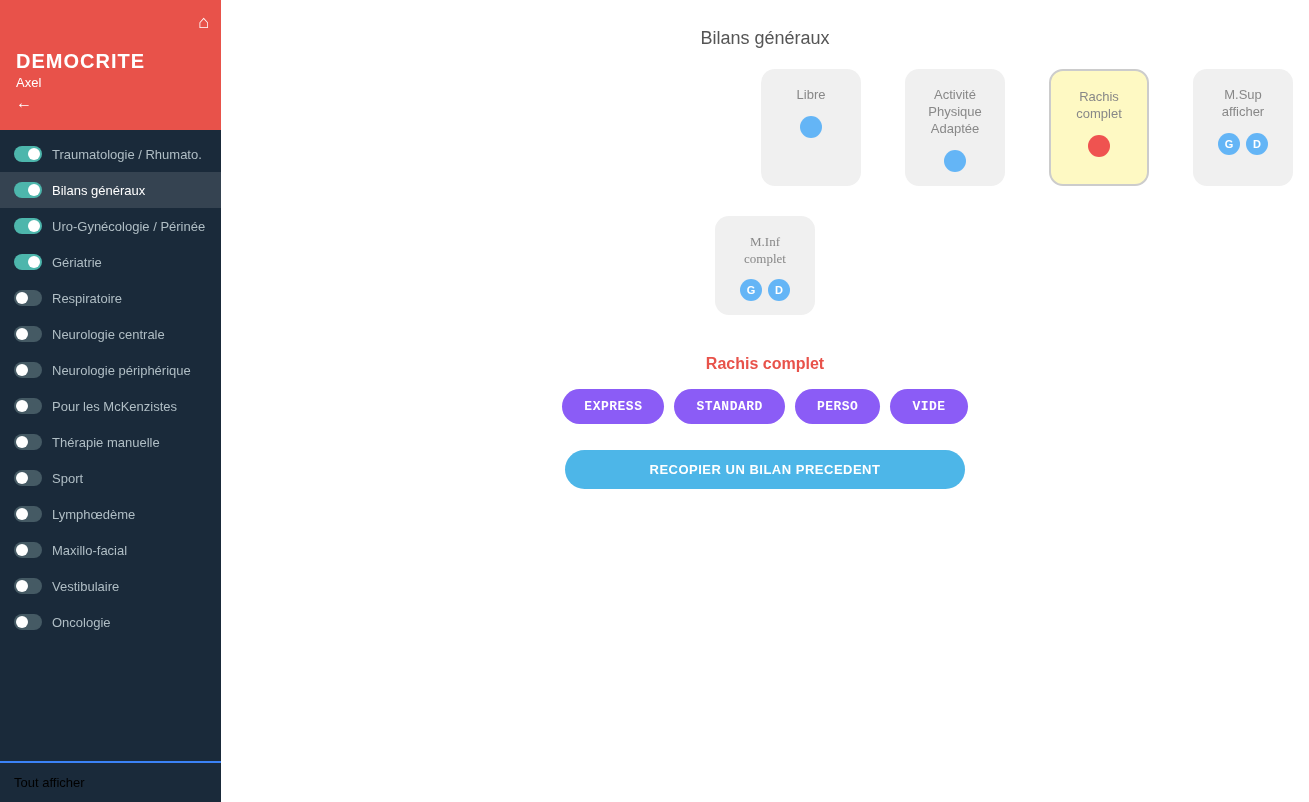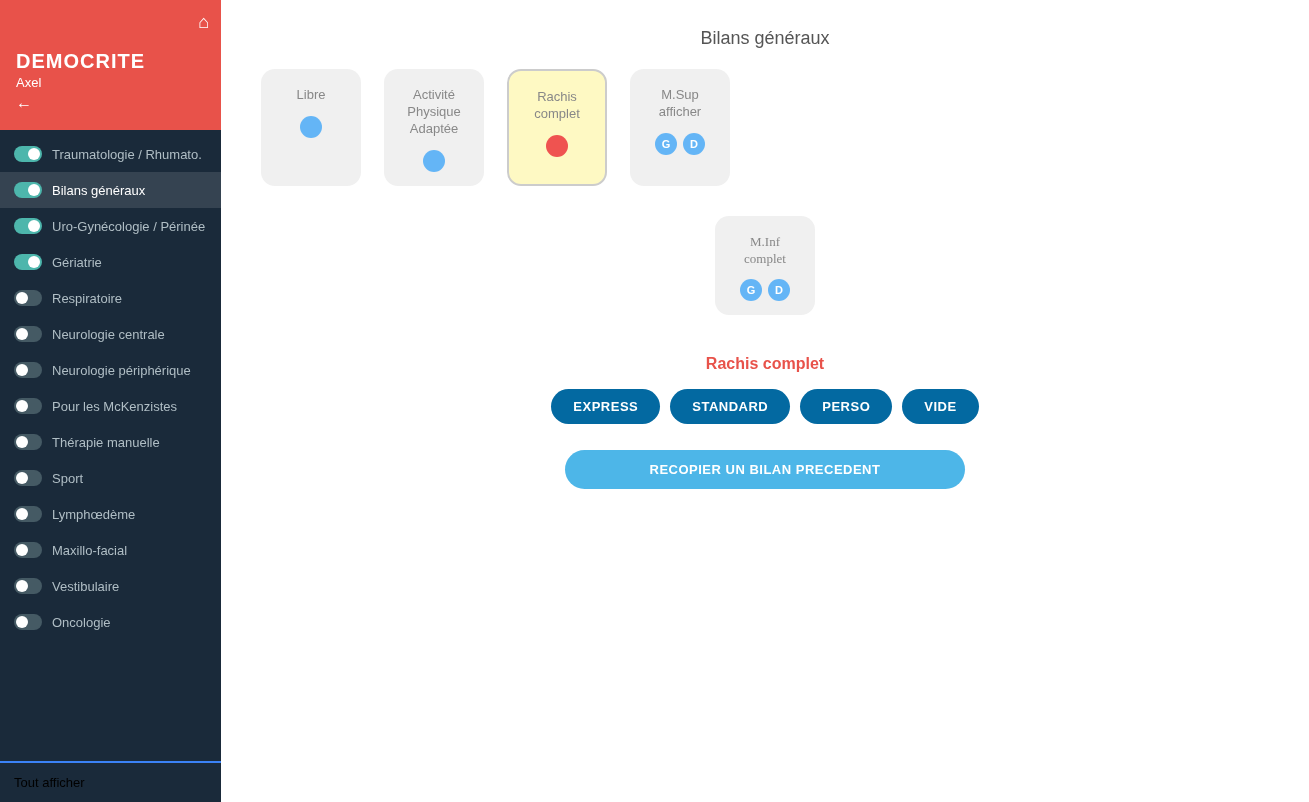--- a/index.html
+++ b/index.html
@@ -143,23 +143,23 @@
       color: #555;
       font-size: 18px;
       font-weight: 400;
       padding: 28px 0 20px 0;
     }
 
     
     .cards-row {
       display: flex;
       flex-direction: row;
-      justify-content: flex-start;
-      gap: 23px;
-      padding: 0 60px 20px 40px;
+      justify-content: flex-end;
+      gap: 44px;
+      padding: 0 16px 20px 40px;
       flex-wrap: wrap;
     }
 
     .card {
       width: 100px;
       background: #f0f0f0;
       border-radius: 14px;
       display: flex;
       flex-direction: column;
       align-items: center;
@@ -235,21 +235,21 @@
       border: none;
       border-radius: 20px;
       padding: 10px 22px;
       font-size: 13px;
       font-weight: 600;
       cursor: pointer;
       color: white;
       letter-spacing: 0.5px;
     }
 
-    .btn-blue { background: #0369a1; }
+    .btn-blue { background: #8b5cf6; font-family: Liberation Mono, monospace; }
 
     .btn-wide {
       display: block;
       width: 400px;
       border: none;
       border-radius: 20px;
       padding: 12px;
       font-size: 13px;
       font-weight: 600;
       cursor: pointer;

